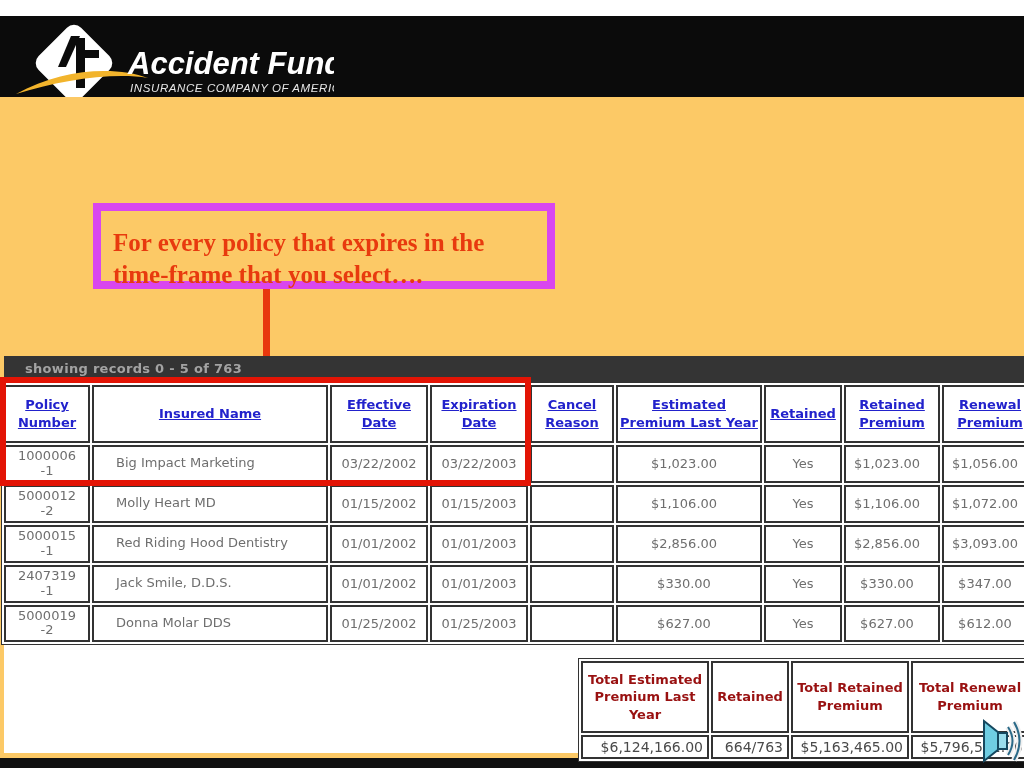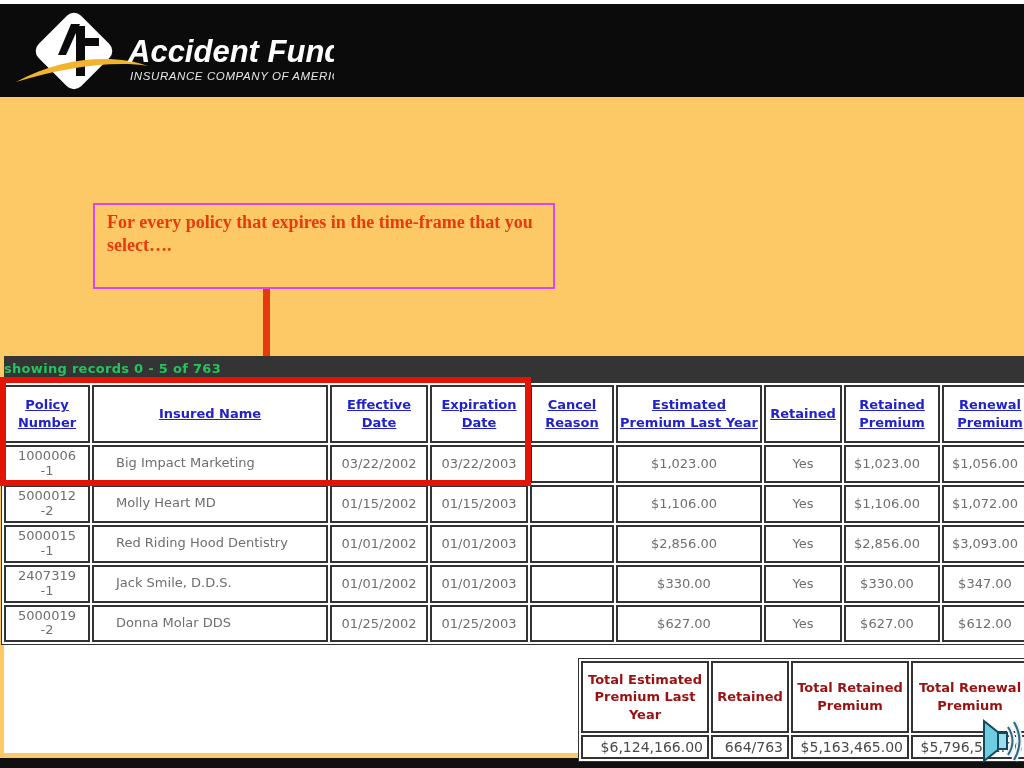--- a/index.html
+++ b/index.html
@@ -3,45 +3,45 @@
 <meta charset="utf-8">
 <style>
   * { margin: 0; padding: 0; box-sizing: border-box; }
   html, body { background: #000; }
   .slide {
     position: relative; width: 1024px; height: 768px;
     background: #ffffff; overflow: hidden;
     font-family: "DejaVu Sans", "Liberation Sans", sans-serif;
   }
   
-  .top-banner { position: absolute; left: 0; top: 4px; width: 1024px; height: 97px; background: #0b0b0b; }
+  .top-banner { position: absolute; left: 0; top: 16px; width: 1024px; height: 97px; background: #0b0b0b; }
   .logo-wrap { position: absolute; left: 14px; top: 4px; }
   .slide-title {
     position: absolute; right: 36px; top: 34px;
     font-family: "Liberation Serif", serif; font-size: 30px; font-weight: 400;
     color: #dfa640; letter-spacing: 0.5px;
   }
   
   .gold-band { position: absolute; left: 0; top: 97px; width: 1024px; height: 259px; background: #fcc966; }
   .gold-left-strip { position: absolute; left: 0; top: 356px; width: 4px; height: 398px; background: #fcc966; }
   .gold-bottom-line { position: absolute; left: 0; top: 753px; width: 1024px; height: 5px; background: #fcc966; }
   .black-bottom { position: absolute; left: 0; top: 758px; width: 1024px; height: 10px; background: #101010; }
   
   .callout {
     position: absolute; left: 93px; top: 203px; width: 462px; height: 86px;
-    border: 2px solid #d946ef; padding: 6px 10px 6px 12px;
+    border: 8px solid #d946ef; padding: 16px 10px 6px 12px;
     font-family: "Liberation Serif", serif; font-weight: bold;
-    font-size: 18px; line-height: 1.28; color: #e83a0e;
+    font-size: 25px; line-height: 1.28; color: #e83a0e;
   }
   .callout-connector { position: absolute; left: 263px; top: 289px; width: 7px; height: 94px; background: #e8380d; }
   
   .status-bar {
     position: absolute; left: 4px; top: 356px; width: 1020px; height: 26px;
-    background: #343434; color: #22c55e; font-size: 13px; font-weight: bold;
-    line-height: 26px; padding-left: 0; letter-spacing: 0.3px;
+    background: #343434; color: #a3a3a3; font-size: 13px; font-weight: bold;
+    line-height: 26px; padding-left: 21px; letter-spacing: 0.3px;
   }
   
   .report-table-wrap { position: absolute; left: 1px; top: 382px; width: 1022px; }
   table.report { border-collapse: separate; border-spacing: 2px; table-layout: fixed; width: 1022px; background: #ffffff; border: 1px solid #333; }
   table.report th, table.report td { border: 2px solid #333333; background: #ffffff; overflow: hidden; }
   table.report th {
     height: 58px; font-size: 13px; font-weight: bold; color: #2222cc;
     text-decoration: underline; text-align: center; vertical-align: middle; line-height: 1.35; padding: 1px 2px;
   }
   table.report td { height: 37px; font-size: 13px; color: #6e6e6e; vertical-align: middle; }

